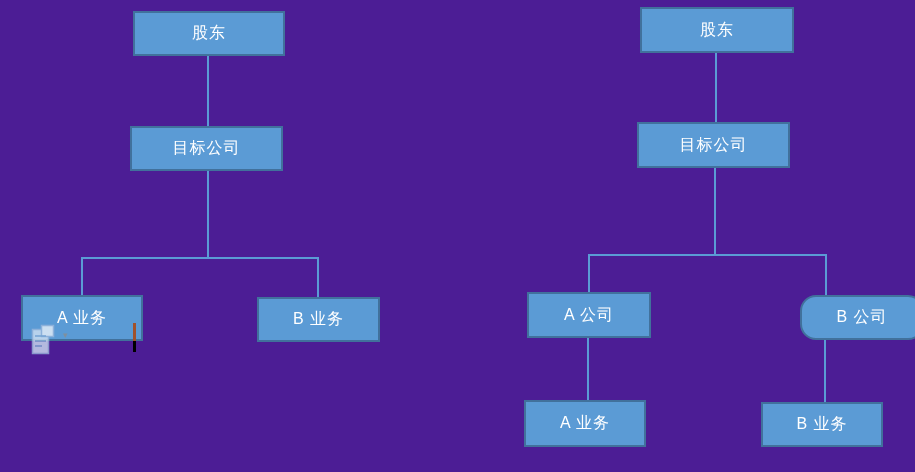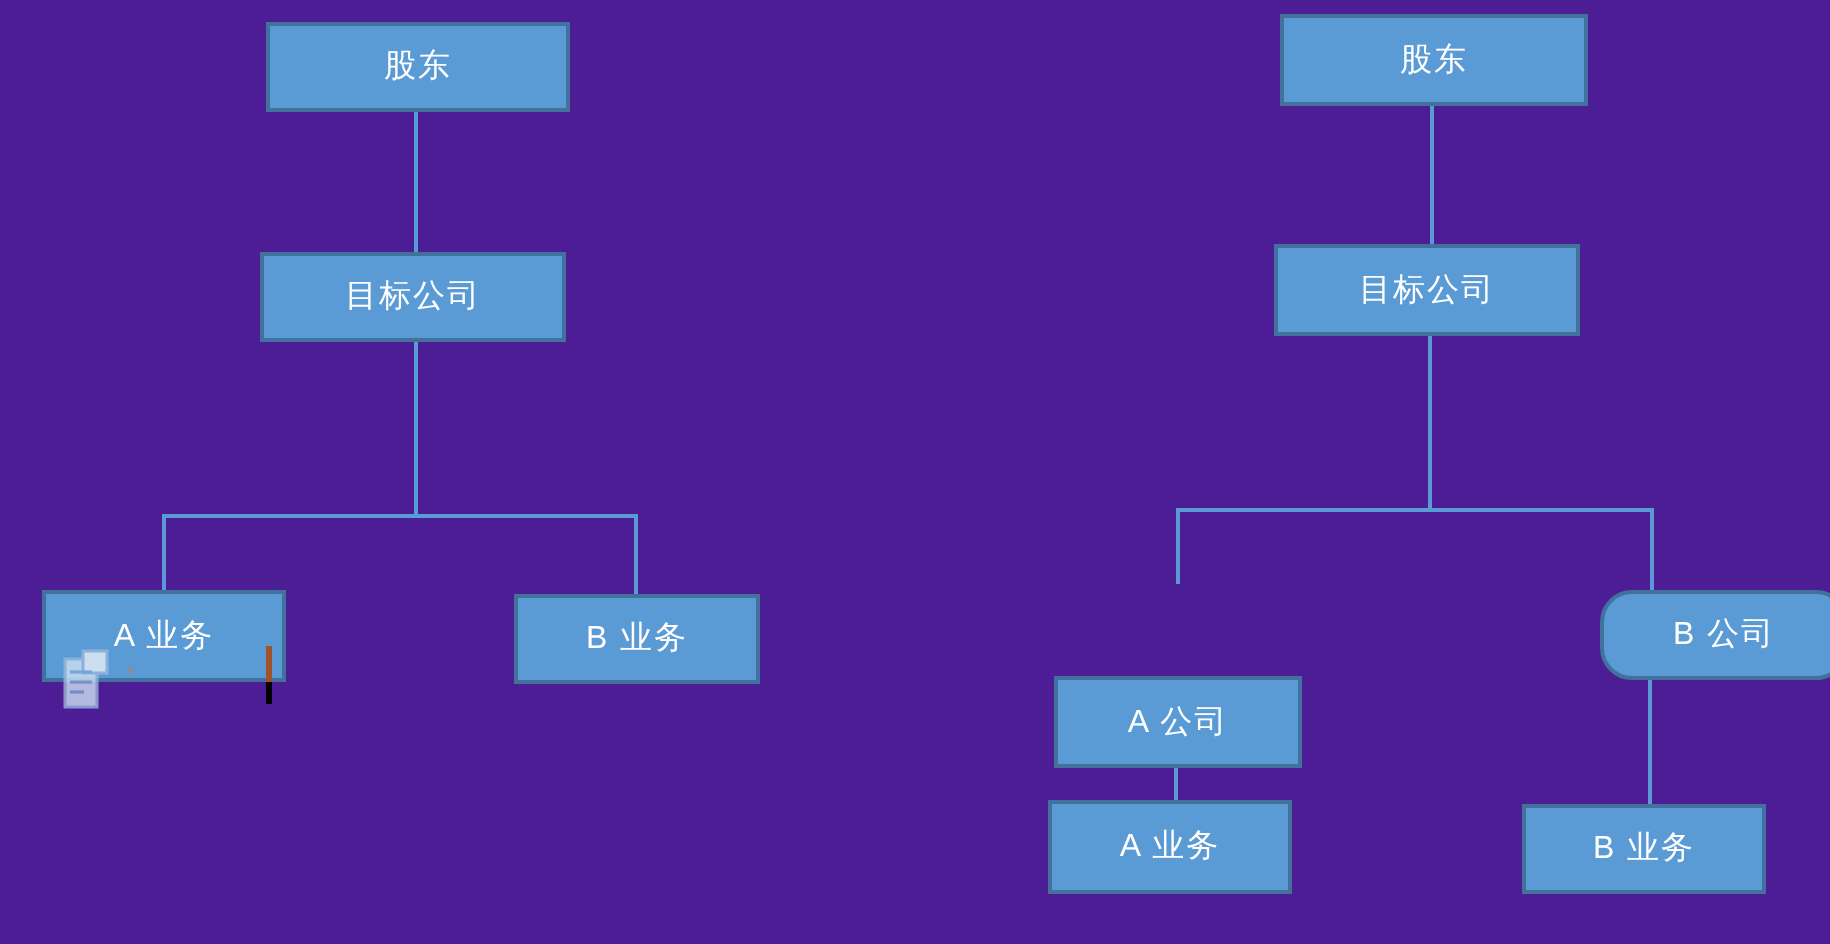--- a/index.html
+++ b/index.html
@@ -38,21 +38,21 @@
   .l-biz-a       { left:21px;  top:295px; width:122px; height:46px; }
   .l-biz-b       { left:257px; top:297px; width:123px; height:45px; }
   .l-v1 { left:207px; top:56px;  width:2px;   height:70px; }
   .l-v2 { left:207px; top:171px; width:2px;   height:87px; }
   .l-h1 { left:81px;  top:257px; width:238px; height:2px;  }
   .l-v3 { left:81px;  top:257px; width:2px;   height:38px; }
   .l-v4 { left:317px; top:257px; width:2px;   height:40px; }
   
   .r-shareholder { left:640px; top:7px;   width:154px; height:46px; }
   .r-target      { left:637px; top:122px; width:153px; height:46px; }
-  .r-co-a        { left:527px; top:292px; width:124px; height:46px;margin-top:46px; }
+  .r-co-a        { left:527px; top:292px; width:124px; height:46px; }
   .r-co-b        { left:800px; top:295px; width:124px; height:45px;border-radius:16px; }
   .r-biz-a       { left:524px; top:400px; width:122px; height:47px; }
   .r-biz-b       { left:761px; top:402px; width:122px; height:45px; }
   .r-v1 { left:715px; top:53px;  width:2px;   height:69px; }
   .r-v2 { left:714px; top:168px; width:2px;   height:87px; }
   .r-h1 { left:588px; top:254px; width:238px; height:2px;  }
   .r-v3 { left:588px; top:254px; width:2px;   height:38px; }
   .r-v4 { left:825px; top:254px; width:2px;   height:41px; }
   .r-v5 { left:587px; top:338px; width:2px;   height:62px; }
   .r-v6 { left:824px; top:340px; width:2px;   height:62px; }

